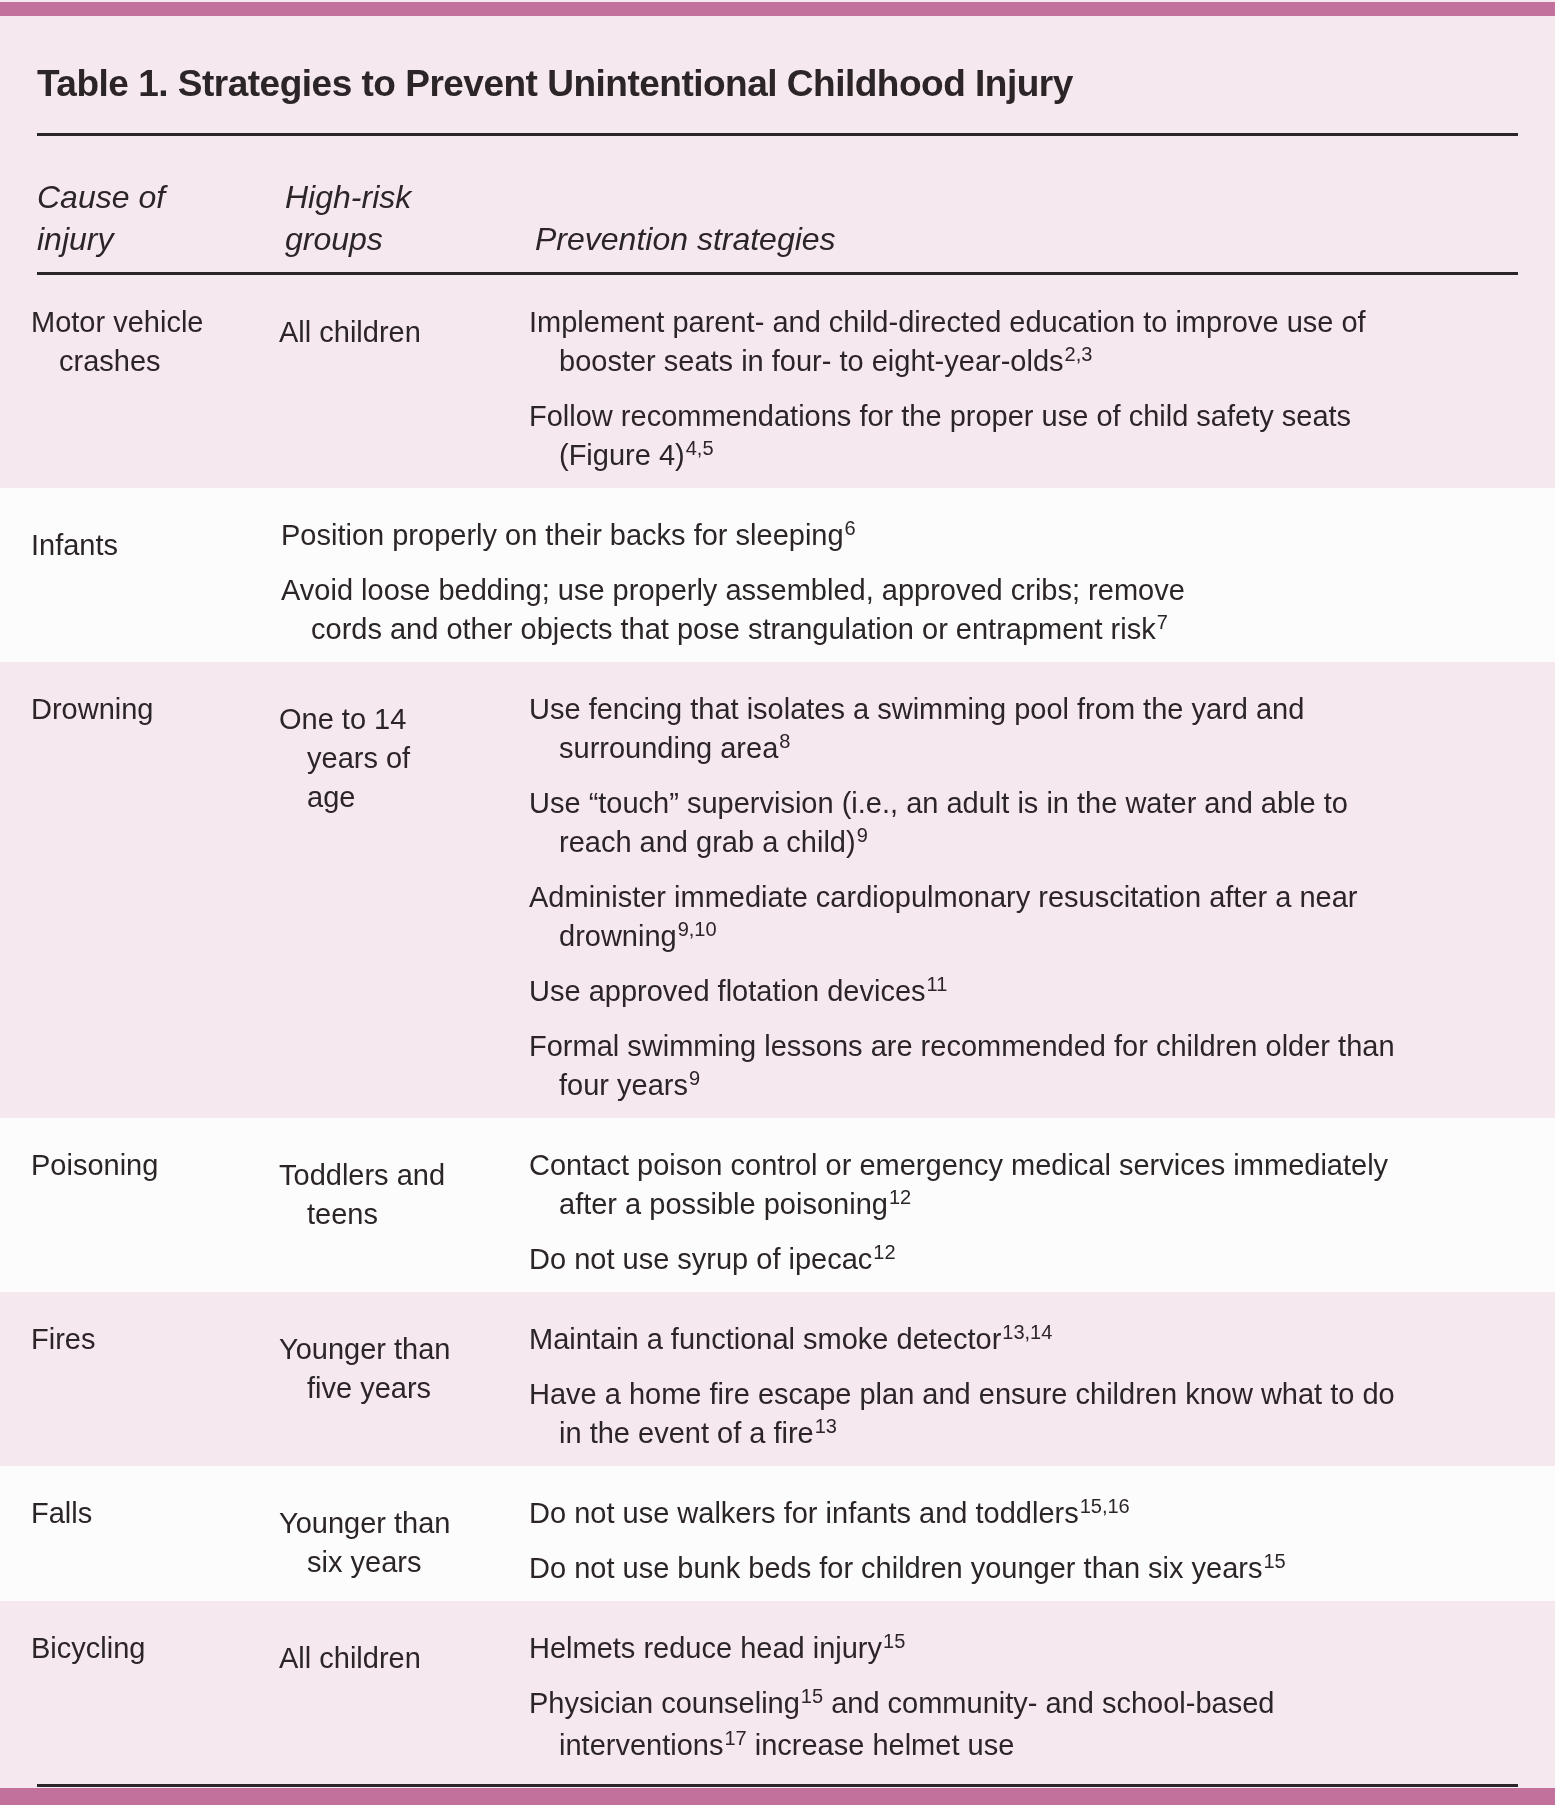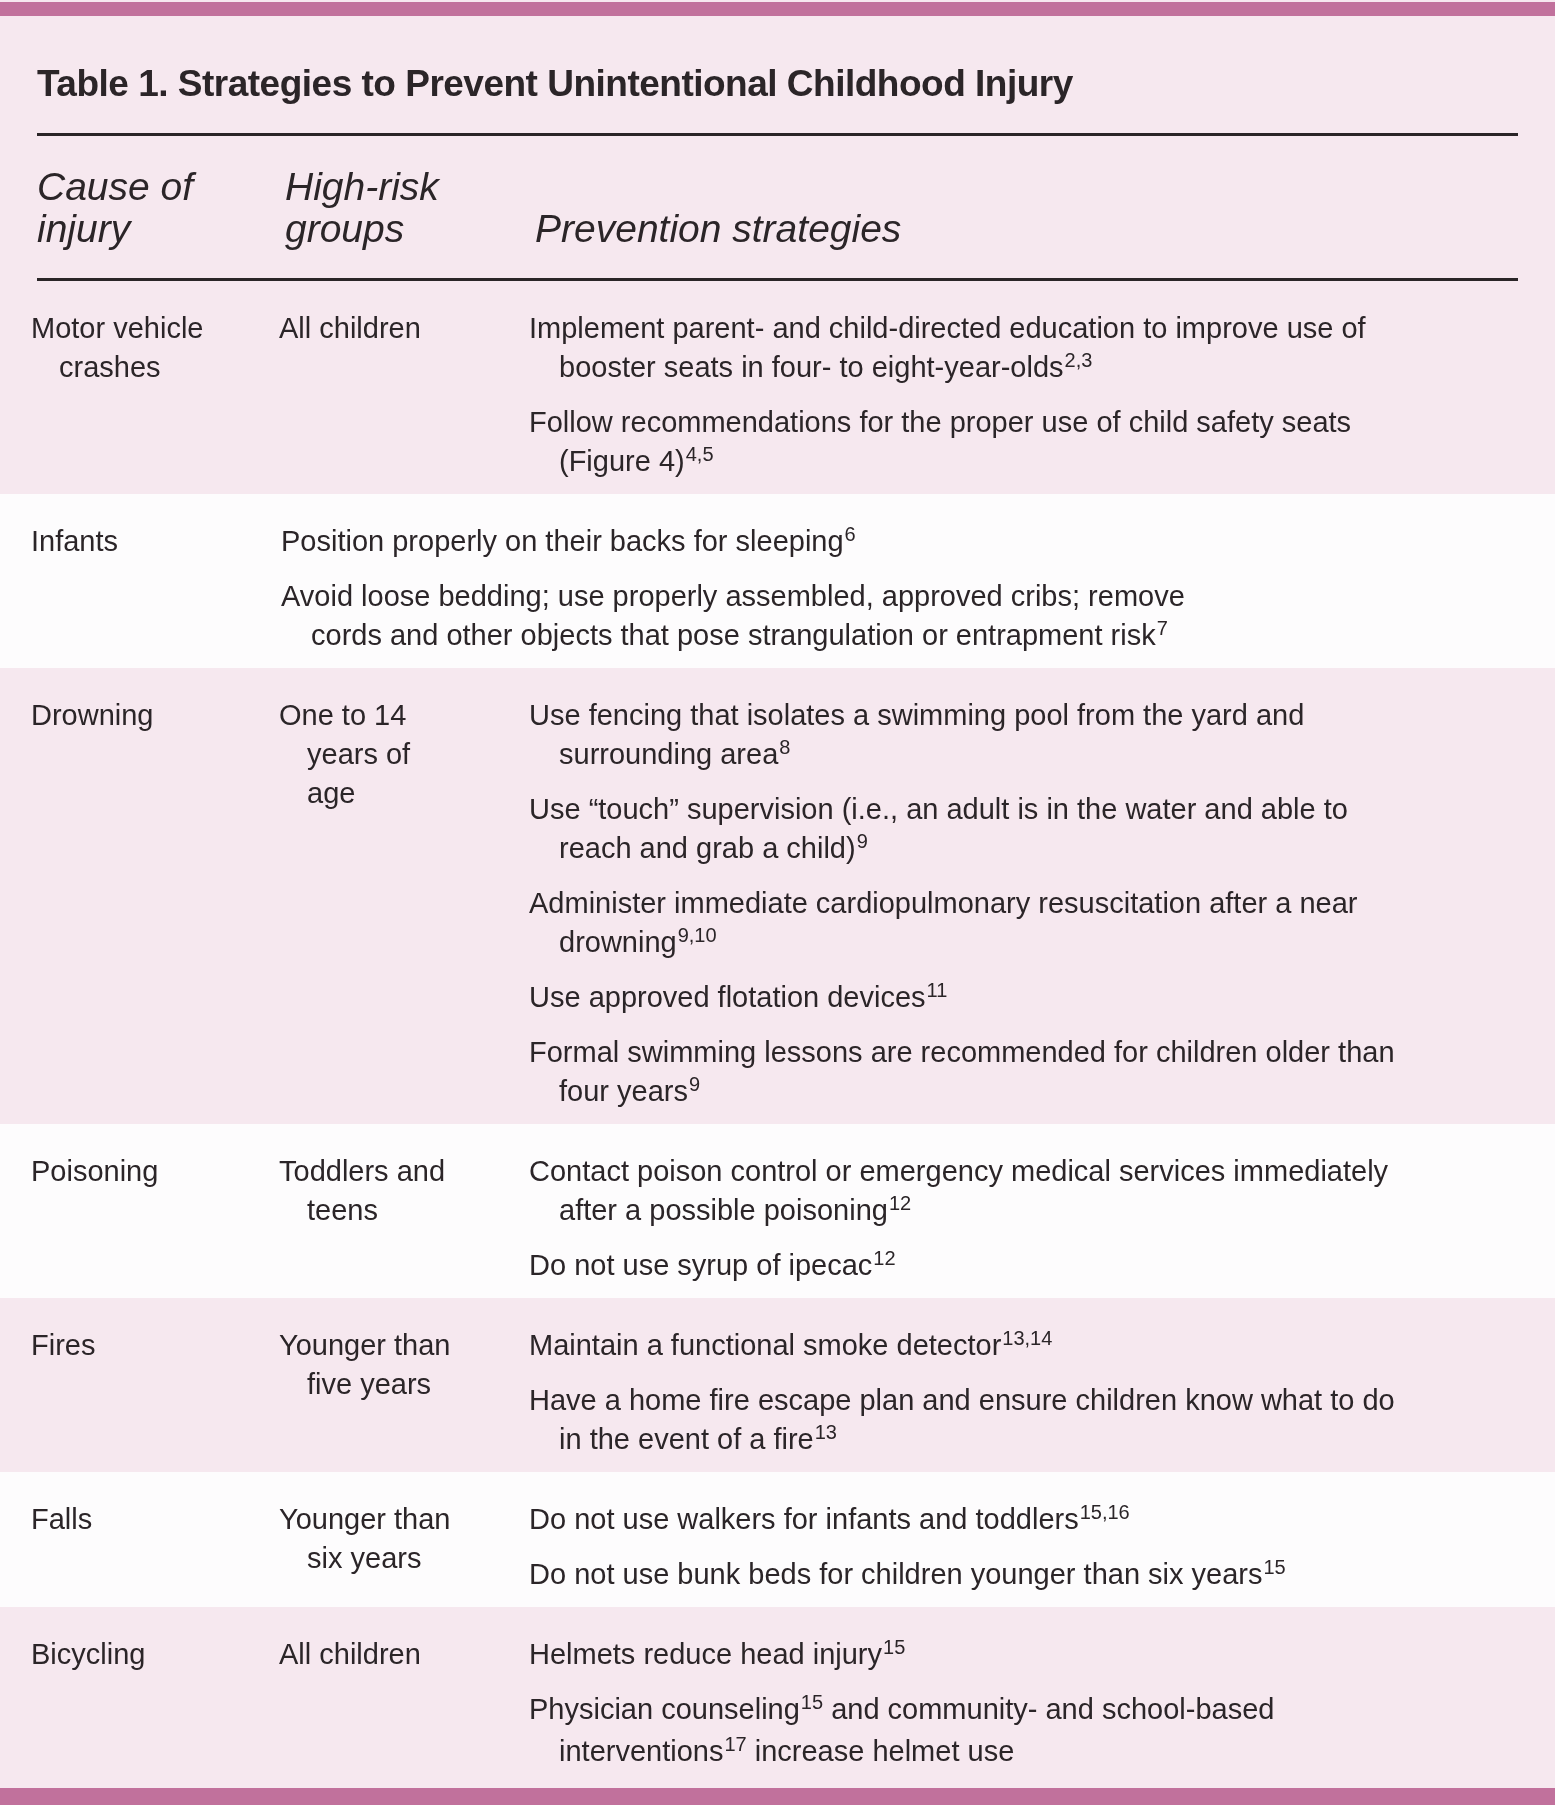--- a/index.html
+++ b/index.html
@@ -38,27 +38,27 @@
   }
   .rule {
     height: 3px;
     margin: 0 37px;
     background: var(--rule);
   }
   .rule-title { margin-top: 27px; }
   .header-row {
     display: flex;
     align-items: flex-end;
-    padding: 30px 35px 28px 37px;
+    padding: 30px 35px 12px 37px;
     font-style: italic;
-    font-size: 39px;
+    font-size: 32px;
     line-height: 42px;
   }
   .col-cause { width: 248px; flex: 0 0 auto; }
-  .col-group { width: 250px; flex: 0 0 auto; }
+  .col-group { width: 250px; flex: 0 0 auto; margin-top: 10px; }
   .col-strat { flex: 1 1 auto; min-width: 0; }
   .row {
     display: flex;
     padding: 28px 35px 10px 31px;
   }
   .row.white { background: var(--row-white); }
   .cell { font-size: 29px; line-height: 39px; }
   .cell-line { white-space: nowrap; }
   .cell-line.cont { padding-left: 28px; }
   .strategy { margin-bottom: 13px; }

